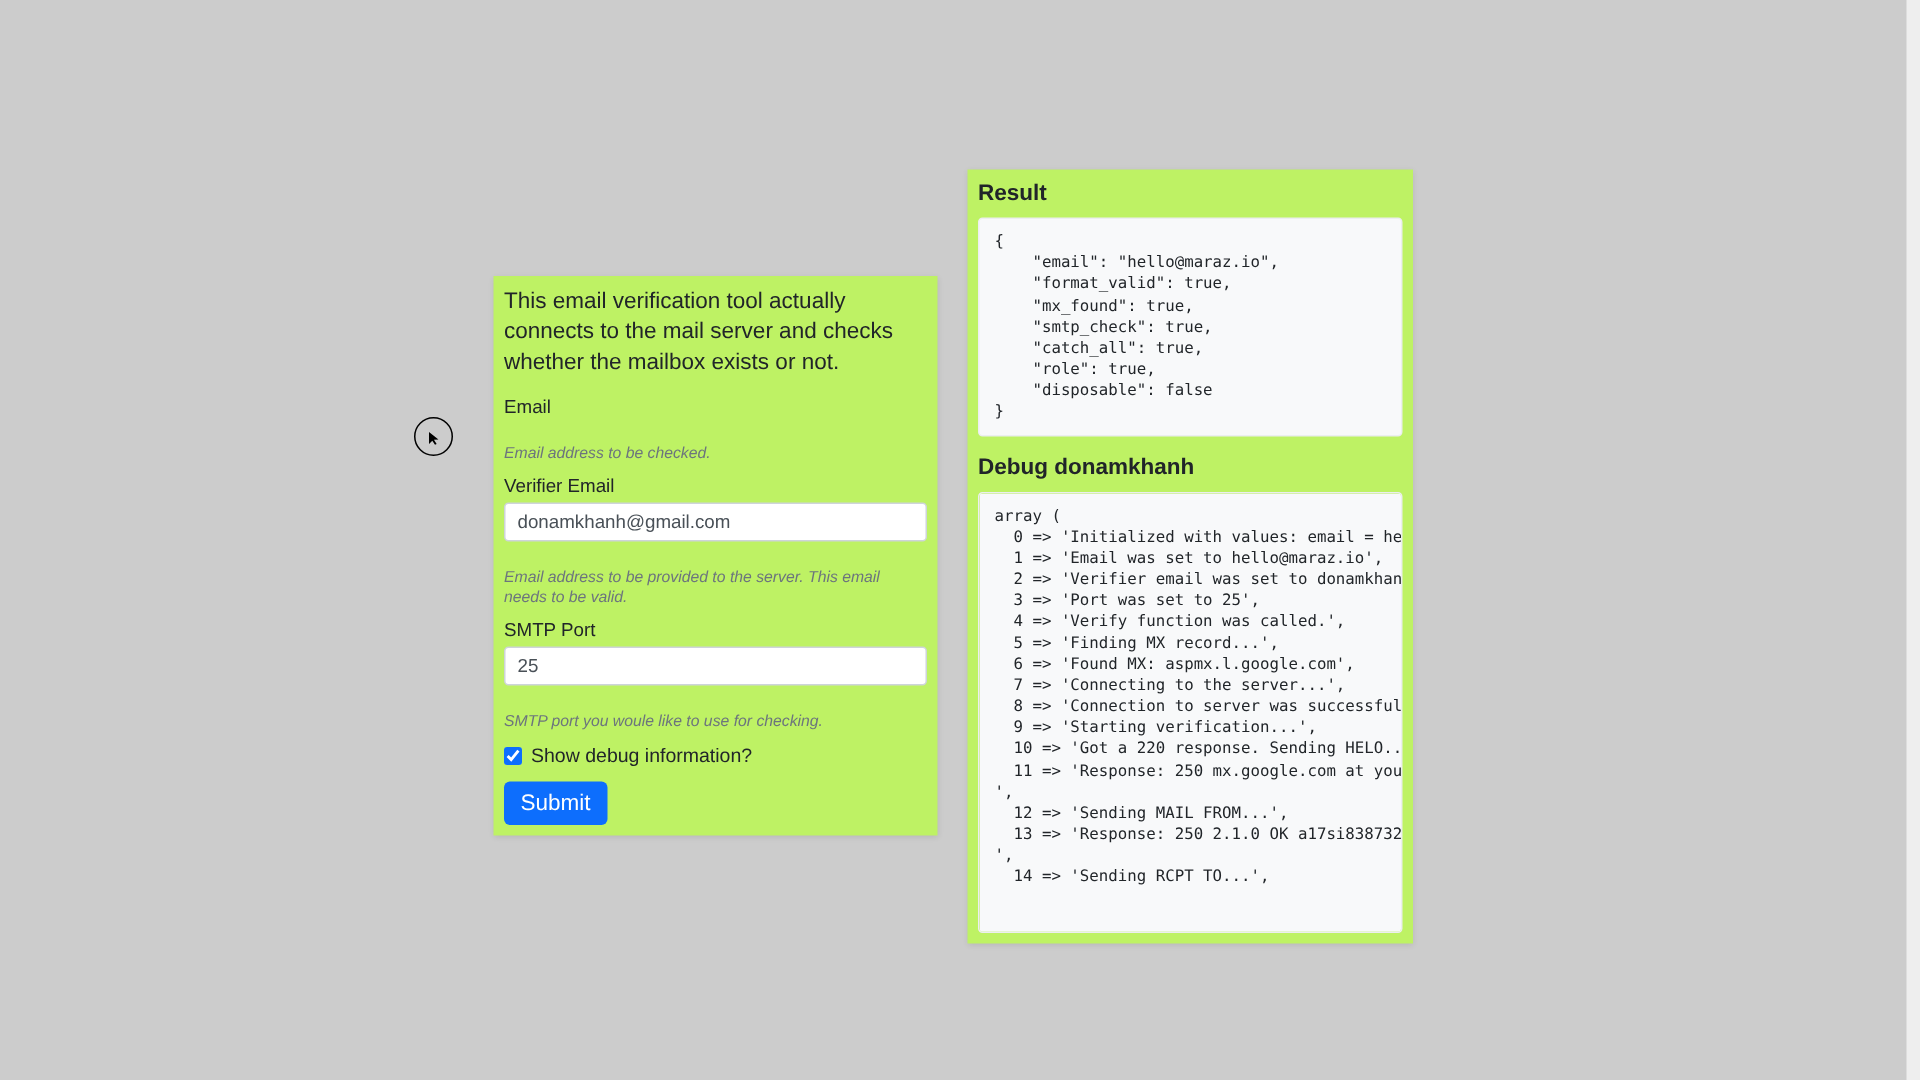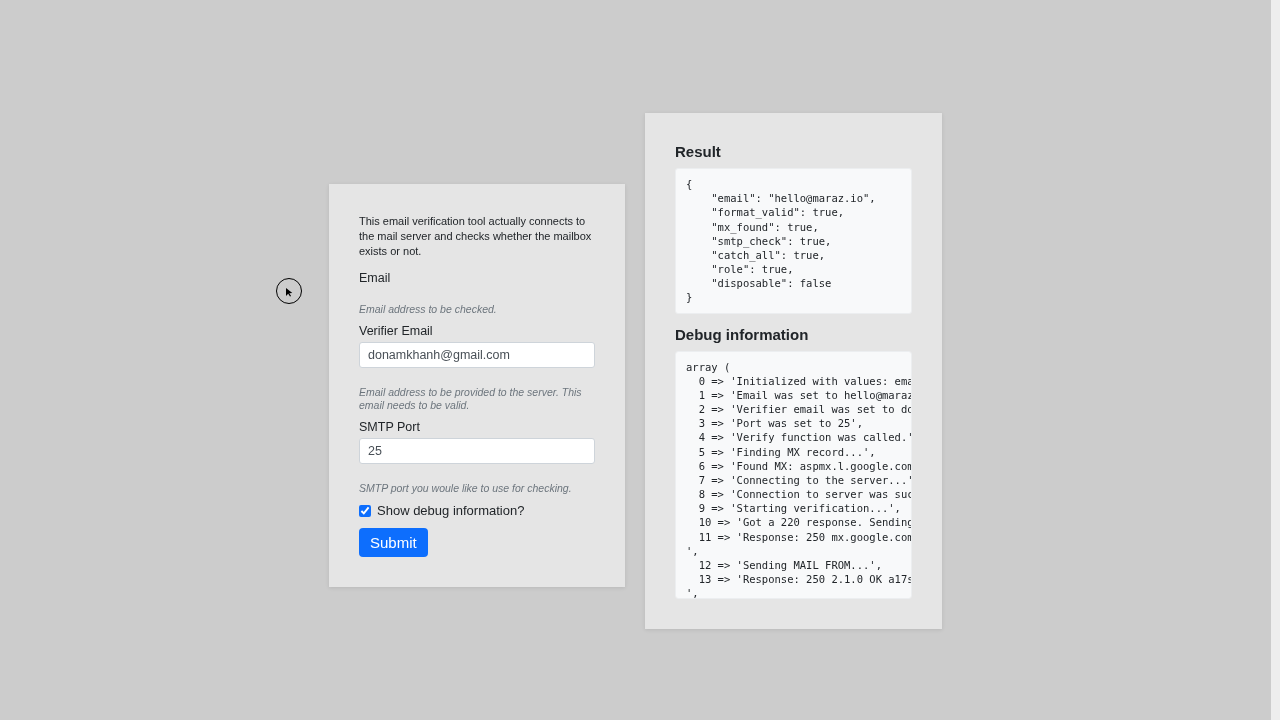--- a/index.html
+++ b/index.html
@@ -28,37 +28,37 @@
     border-radius: 50%;
     left: 276px; top: 278px;
     pointer-events: none;
     display:flex; align-items:center; justify-content:center;
     font-size:10px;
   }
   .cursor-ring svg { width:10px; height:10px; position:relative; top:1px; left:1px; }
   
   .card {
     position: absolute;
-    background: #e5e5e5;
-    padding: 30px;
+    background: #bef264;
+    padding: 7px;
     box-shadow: 0 1px 4px rgba(0,0,0,0.1);
   }
   .form-card {
     left: 329px; top: 184px;
     width: 296px;
   }
   .result-card {
     left: 645px; top: 113px;
     width: 297px;
     height: 516px;
     display:flex;
     flex-direction:column;
   }
   .intro {
-    font-size: 11px;
+    font-size: 15px;
     line-height: 1.35;
     margin-bottom: 12px;
   }
   .form-group { margin-bottom: 8px; }
   .lbl { font-size: 12.5px; display:block; margin-bottom:4px; }
   .inp {
     width:100%;
     padding: 5px 8px;
     border: 1px solid #ced4da;
     border-radius: 3px;
@@ -166,21 +166,21 @@
   <div class="code-block result-block">{
     "email": "hello@maraz.io",
     "format_valid": true,
     "mx_found": true,
     "smtp_check": true,
     "catch_all": true,
     "role": true,
     "disposable": false
 }</div>
 
-  <h3>Debug information</h3>
+  <h3>Debug donamkhanh</h3>
   <div class="code-block debug-block">array (
   0 =&gt; 'Initialized with values: email = hello@maraz.io, verifier email = donamkhanh@gmail.com, port = 25',
   1 =&gt; 'Email was set to hello@maraz.io',
   2 =&gt; 'Verifier email was set to donamkhanh@gmail.com',
   3 =&gt; 'Port was set to 25',
   4 =&gt; 'Verify function was called.',
   5 =&gt; 'Finding MX record...',
   6 =&gt; 'Found MX: aspmx.l.google.com',
   7 =&gt; 'Connecting to the server...',
   8 =&gt; 'Connection to server was successful.',

